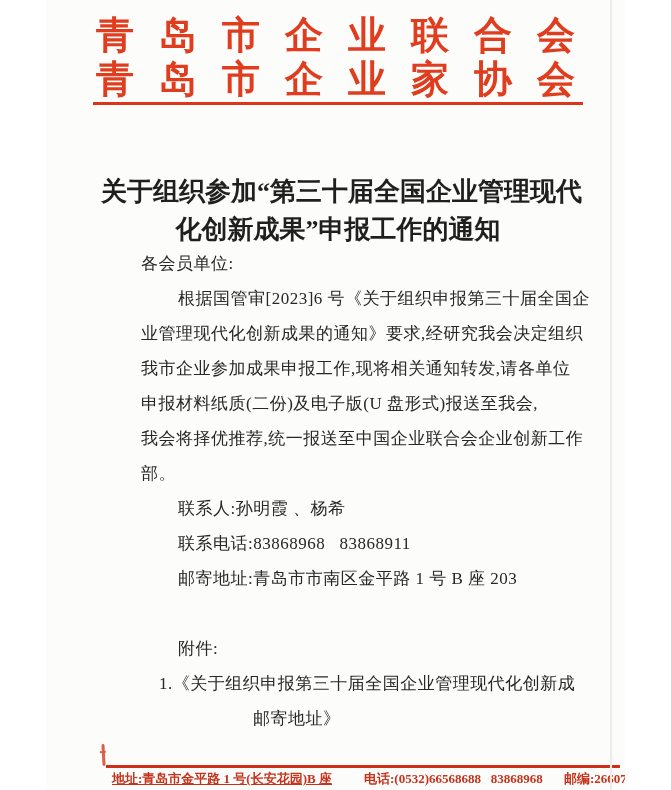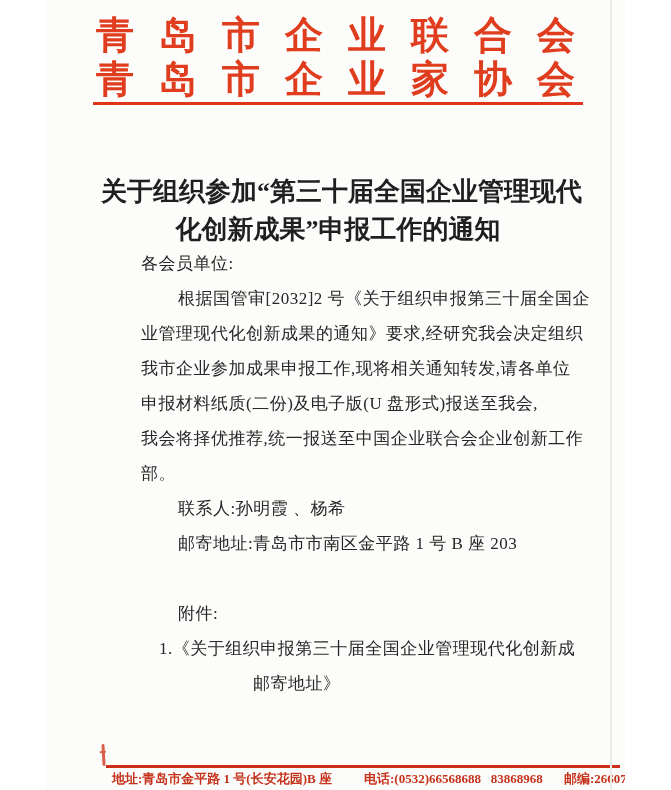--- a/index.html
+++ b/index.html
@@ -62,21 +62,21 @@
   
   .footer-rule { left: 60px; right: 5px; top: 765px; height: 3px; background: #cf2f16; }
   .footer-row {
     position: absolute;
     top: 770px; left: 66px; right: 0; height: 20px;
     color: #c5331c;
     font-size: 13px;
     font-weight: bold;
   }
   .footer-item { position: absolute; top: 0; white-space: pre; }
-  .footer-address { left: 0; }
+  .footer-address { left: 0; text-decoration: underline; }
   .footer-phone { left: 252px; }
   .footer-postal { left: 452px; }
   
   .artifact {
     position: absolute;
     left: 56px; top: 744px;
     width: 3px; height: 22px;
     background: #d5442c;
     border-radius: 2px;
     transform: rotate(-3deg);
@@ -108,27 +108,28 @@
 
   <div class="red-rule header-rule"></div>
 
   <h1 class="doc-title">
     <span class="title-line">关于组织参加“第三十届全国企业管理现代</span>
     <span class="title-line">化创新成果”申报工作的通知</span>
   </h1>
 
   <main class="doc-body">
     <p class="line">各会员单位:</p>
-    <p class="line indent">根据国管审[2032]2 号《关于组织申报第三十届全国企</p>
+    <p class="line indent">根据国管审[2023]6 号《关于组织申报第三十届全国企</p>
     <p class="line">业管理现代化创新成果的通知》要求,经研究我会决定组织</p>
     <p class="line">我市企业参加成果申报工作,现将相关通知转发,请各单位</p>
     <p class="line">申报材料纸质(二份)及电子版(U 盘形式)报送至我会,</p>
     <p class="line">我会将择优推荐,统一报送至中国企业联合会企业创新工作</p>
     <p class="line">部。</p>
     <p class="line indent">联系人:孙明霞 、杨希</p>
+    <p class="line indent">联系电话:83868968   83868911</p>
     <p class="line indent">邮寄地址:青岛市市南区金平路 1 号 B 座 203</p>
     <p class="line blank"></p>
     <p class="line indent">附件:</p>
     <p class="line indent-sm">1.《关于组织申报第三十届全国企业管理现代化创新成</p>
     <p class="line indent-lg">邮寄地址》</p>
   </main>
 
   <div class="artifact"></div>
 
   <footer>

